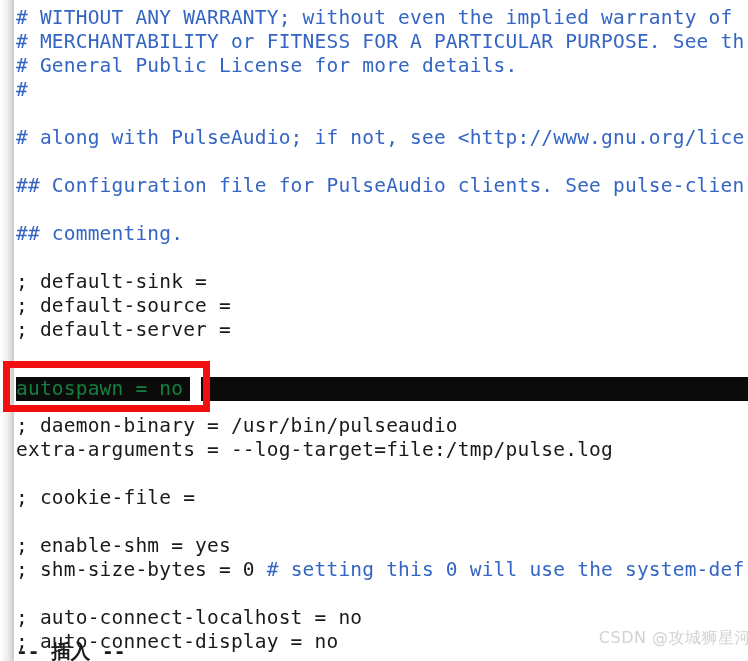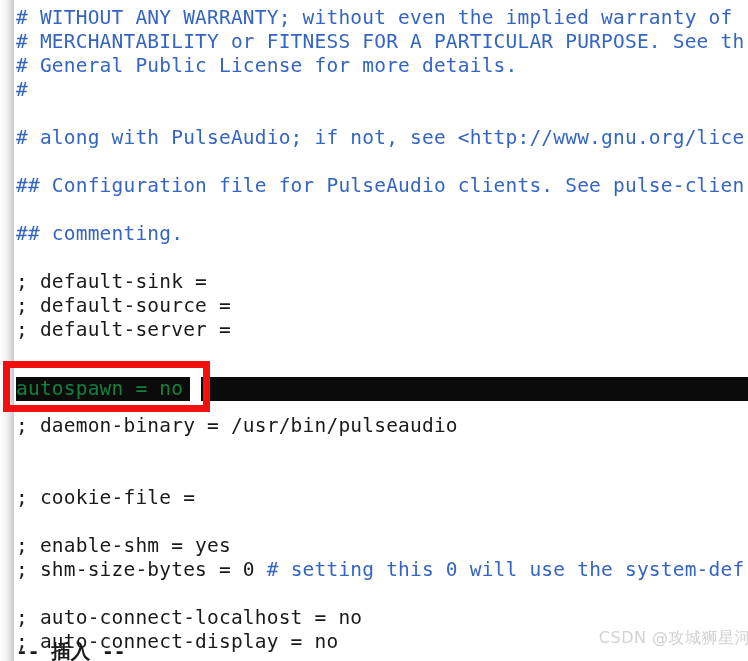--- a/index.html
+++ b/index.html
@@ -151,20 +151,21 @@
       <div class="line comment" style="top: 126px;"># along with PulseAudio; if not, see &lt;http://www.gnu.org/lice</div>
       <div class="line blank" style="top: 150px;"></div>
       <div class="line comment" style="top: 174px;">## Configuration file for PulseAudio clients. See pulse-clien</div>
       <div class="line comment" style="top: 222px;">## commenting.</div>
       <div class="line blank" style="top: 246px;"></div>
       <div class="line code" style="top: 270px;">; default-sink =</div>
       <div class="line code" style="top: 294px;">; default-source =</div>
       <div class="line code" style="top: 318px;">; default-server =</div>
       <div class="line blank" style="top: 366px;"></div>
       <div class="line code" style="top: 414px;">; daemon-binary = /usr/bin/pulseaudio</div>
+      <div class="line code" style="top: 438px;">extra-arguments = --log-target=file:/tmp/pulse.log</div>
       <div class="line blank" style="top: 462px;"></div>
       <div class="line code" style="top: 486px;">; cookie-file =</div>
       <div class="line blank" style="top: 510px;"></div>
       <div class="line code" style="top: 534px;">; enable-shm = yes</div>
       <div class="line code" style="top: 558px;">; shm-size-bytes = 0 <span class="inline-comment"># setting this 0 will use the system-def</span></div>
       <div class="line blank" style="top: 582px;"></div>
       <div class="line code" style="top: 606px;">; auto-connect-localhost = no</div>
       <div class="line code" style="top: 630px;">; auto-connect-display = no</div>
     </div>
 

